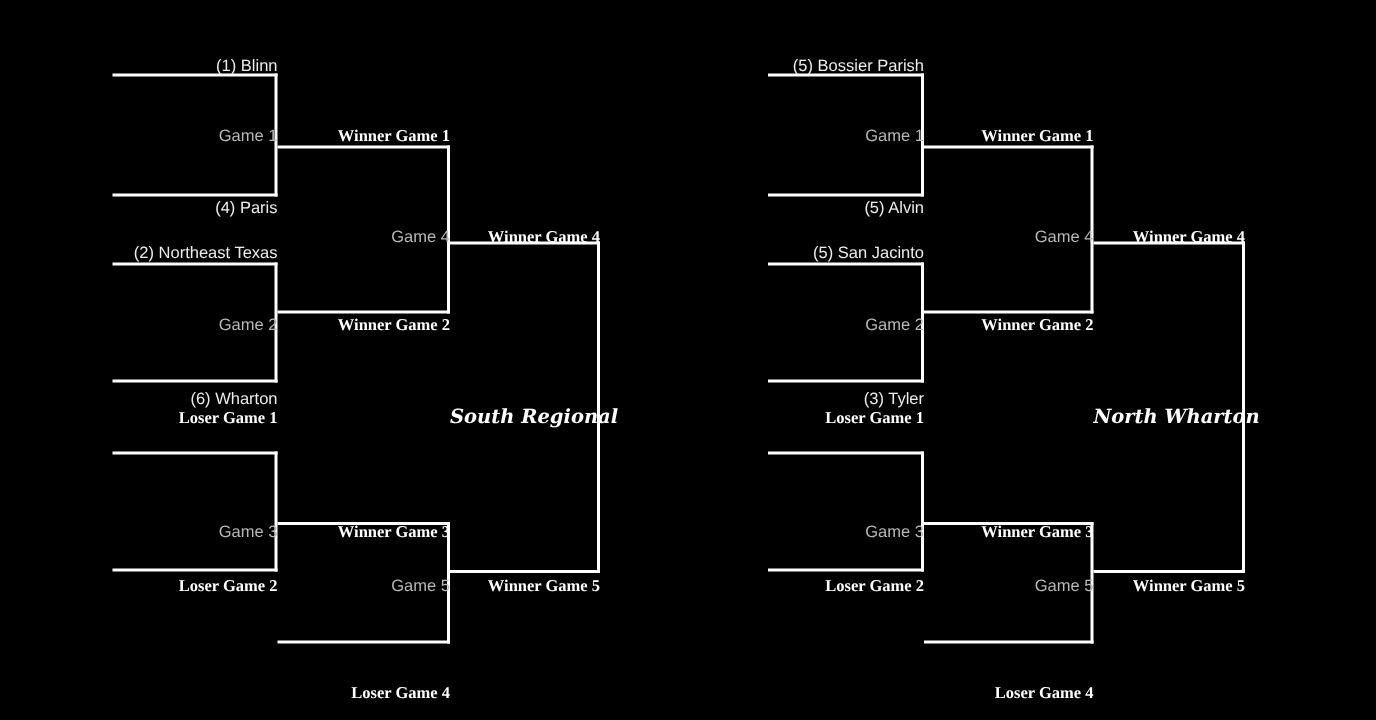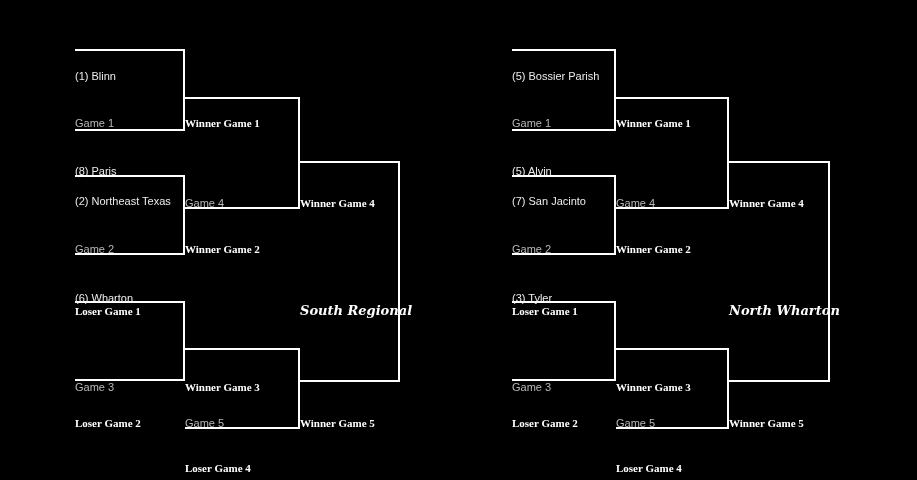--- a/index.html
+++ b/index.html
@@ -47,67 +47,66 @@
   .b-g4    { top: 97px;  height: 112px; }
   .b-g5    { top: 348px; height: 81px; }
   .b-final { top: 161px; height: 221px; }
 
   
   .lbl {
     position: absolute;
     font-size: 11px;
     line-height: 12px;
     height: 12px;
-    text-align: left;
+    text-align: right;
     white-space: nowrap;
-    margin-top: 32px;
   }
   .seed { color: #ececec; }
   .game { color: #b8b8b8; }
   .slot { color: #ffffff; font-weight: bold; font-family: Liberation Serif, serif; }
   .region {
     color: #ffffff;
     font-family: "DejaVu Serif", serif;
     font-weight: bold;
     font-style: italic;
     font-size: 13px;
     line-height: 16px;
     height: 16px;
   }
 
   
   .r-seed1  { top: 38px; }
   .r-g1     { top: 85px; }
   .r-seed4  { top: 133px; }
-  .r-g4     { top: 165px; }
+  .r-g4     { top: 152px; }
   .r-seed2  { top: 163px; }
   .r-g2     { top: 211px; }
   .r-seed3  { top: 260px; }
   .r-l1     { top: 273px; }
   .r-g3     { top: 349px; }
   .r-g5     { top: 385px; }
-  .r-l4     { top: 430px; }
+  .r-l4     { top: 456px; }
   .r-region { top: 271px; }
 </style>
 </head>
 <body>
 
 <div class="stage">
 
   <div class="bracket south">
     <div class="box col1 b-g1"></div>
     <div class="box col1 b-g2"></div>
     <div class="box col1 b-g3"></div>
     <div class="box col2 b-g4"></div>
     <div class="box col2 b-g5"></div>
     <div class="box col3 b-final"></div>
 
     <div class="lbl seed col1 r-seed1">(1) Blinn</div>
     <div class="lbl game col1 r-g1">Game 1</div>
-    <div class="lbl seed col1 r-seed4">(8) Paris</div>
+    <div class="lbl seed col1 r-seed4">(4) Paris</div>
     <div class="lbl seed col1 r-seed2">(2) Northeast Texas</div>
     <div class="lbl game col1 r-g2">Game 2</div>
     <div class="lbl seed col1 r-seed3">(6) Wharton</div>
     <div class="lbl slot col1 r-l1">Loser Game 1</div>
     <div class="lbl game col1 r-g3">Game 3</div>
     <div class="lbl slot col1 r-g5">Loser Game 2</div>
     <div class="lbl slot col2 r-g1">Winner Game 1</div>
     <div class="lbl game col2 r-g4">Game 4</div>
     <div class="lbl slot col2 r-g2">Winner Game 2</div>
     <div class="lbl slot col2 r-g3">Winner Game 3</div>
@@ -122,21 +121,21 @@
     <div class="box col1 b-g1"></div>
     <div class="box col1 b-g2"></div>
     <div class="box col1 b-g3"></div>
     <div class="box col2 b-g4"></div>
     <div class="box col2 b-g5"></div>
     <div class="box col3 b-final"></div>
 
     <div class="lbl seed col1 r-seed1">(5) Bossier Parish</div>
     <div class="lbl game col1 r-g1">Game 1</div>
     <div class="lbl seed col1 r-seed4">(5) Alvin</div>
-    <div class="lbl seed col1 r-seed2">(7) San Jacinto</div>
+    <div class="lbl seed col1 r-seed2">(5) San Jacinto</div>
     <div class="lbl game col1 r-g2">Game 2</div>
     <div class="lbl seed col1 r-seed3">(3) Tyler</div>
     <div class="lbl slot col1 r-l1">Loser Game 1</div>
     <div class="lbl game col1 r-g3">Game 3</div>
     <div class="lbl slot col1 r-g5">Loser Game 2</div>
     <div class="lbl slot col2 r-g1">Winner Game 1</div>
     <div class="lbl game col2 r-g4">Game 4</div>
     <div class="lbl slot col2 r-g2">Winner Game 2</div>
     <div class="lbl slot col2 r-g3">Winner Game 3</div>
     <div class="lbl game col2 r-g5">Game 5</div>

